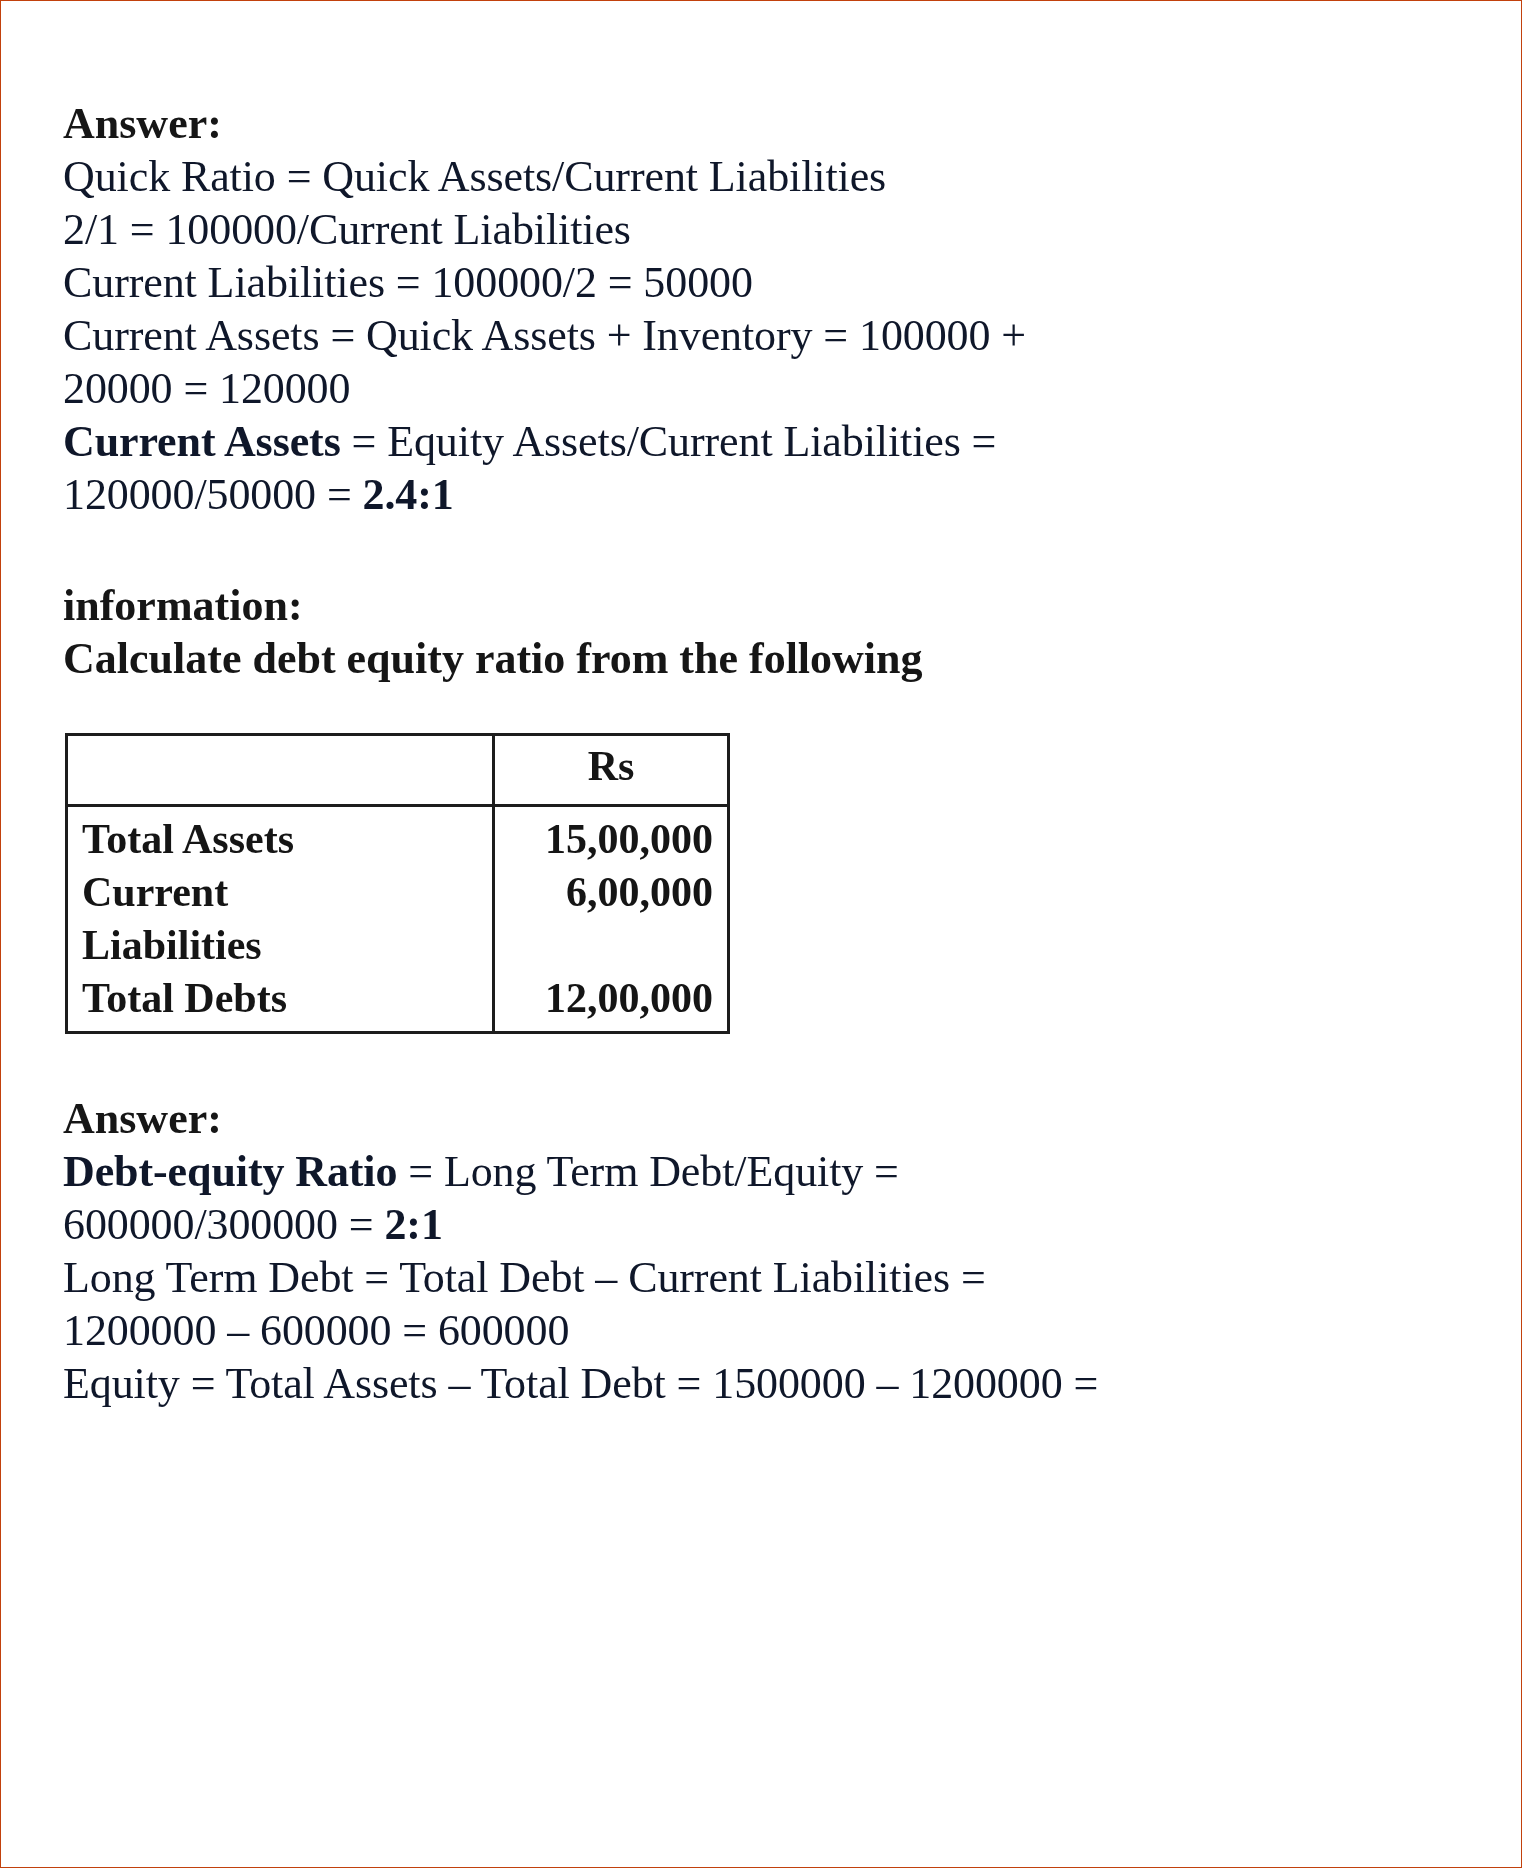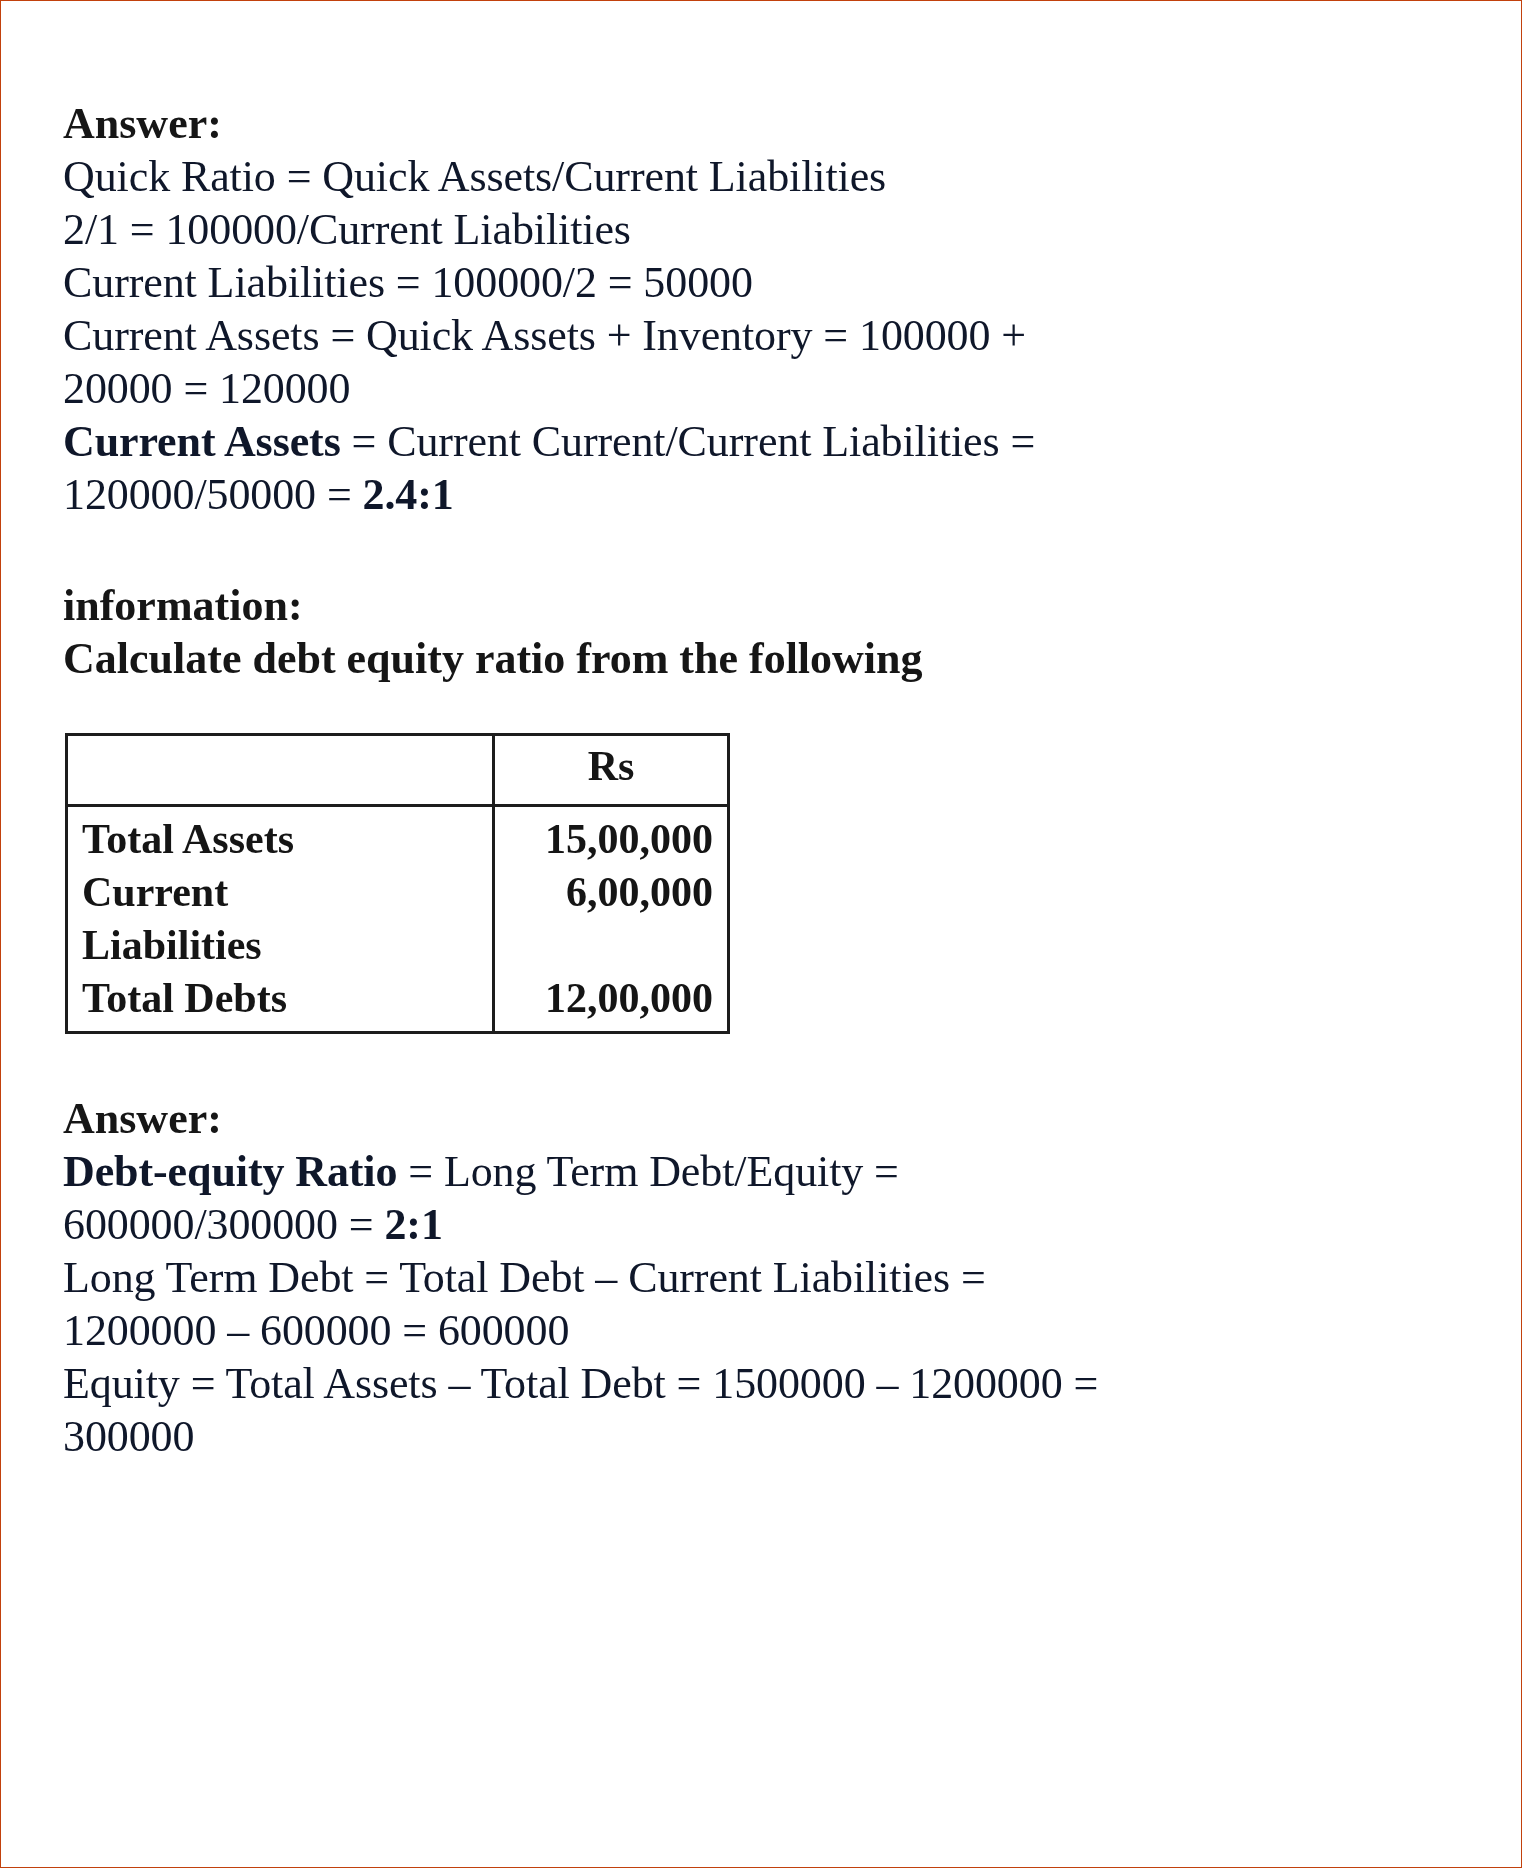--- a/index.html
+++ b/index.html
@@ -103,21 +103,21 @@
 <div class="page-frame">
   <div class="page-inner">
 
     <div class="block">
       <div class="heading">Answer:</div>
       <div class="line">Quick Ratio = Quick Assets/Current Liabilities</div>
       <div class="line">2/1 = 100000/Current Liabilities</div>
       <div class="line">Current Liabilities = 100000/2 = 50000</div>
       <div class="line">Current Assets = Quick Assets + Inventory = 100000 +</div>
       <div class="line">20000 = 120000</div>
-      <div class="line"><span class="b">Current Assets</span><span> = Current Current/Current Liabilities =</span></div>
+      <div class="line"><span class="b">Current Assets</span><span> = Equity Assets/Current Liabilities =</span></div>
       <div class="line"><span>120000/50000 = </span><span class="b">2.4:1</span></div>
     </div>
 
     <div class="gap-lg"></div>
 
     <div class="block">
       <div class="heading">information:</div>
       <div class="heading">Calculate debt equity ratio from the following</div>
     </div>
 
@@ -148,17 +148,16 @@
 
     <div class="gap-lg"></div>
 
     <div class="block">
       <div class="heading">Answer:</div>
       <div class="line"><span class="b">Debt-equity Ratio</span><span> = Long Term Debt/Equity =</span></div>
       <div class="line"><span>600000/300000 = </span><span class="b">2:1</span></div>
       <div class="line">Long Term Debt = Total Debt – Current Liabilities =</div>
       <div class="line">1200000 – 600000 = 600000</div>
       <div class="line">Equity = Total Assets – Total Debt = 1500000 – 1200000 =</div>
-      <div class="line">300000</div>
     </div>
 
   </div>
 </div>
 
 </body></html>

